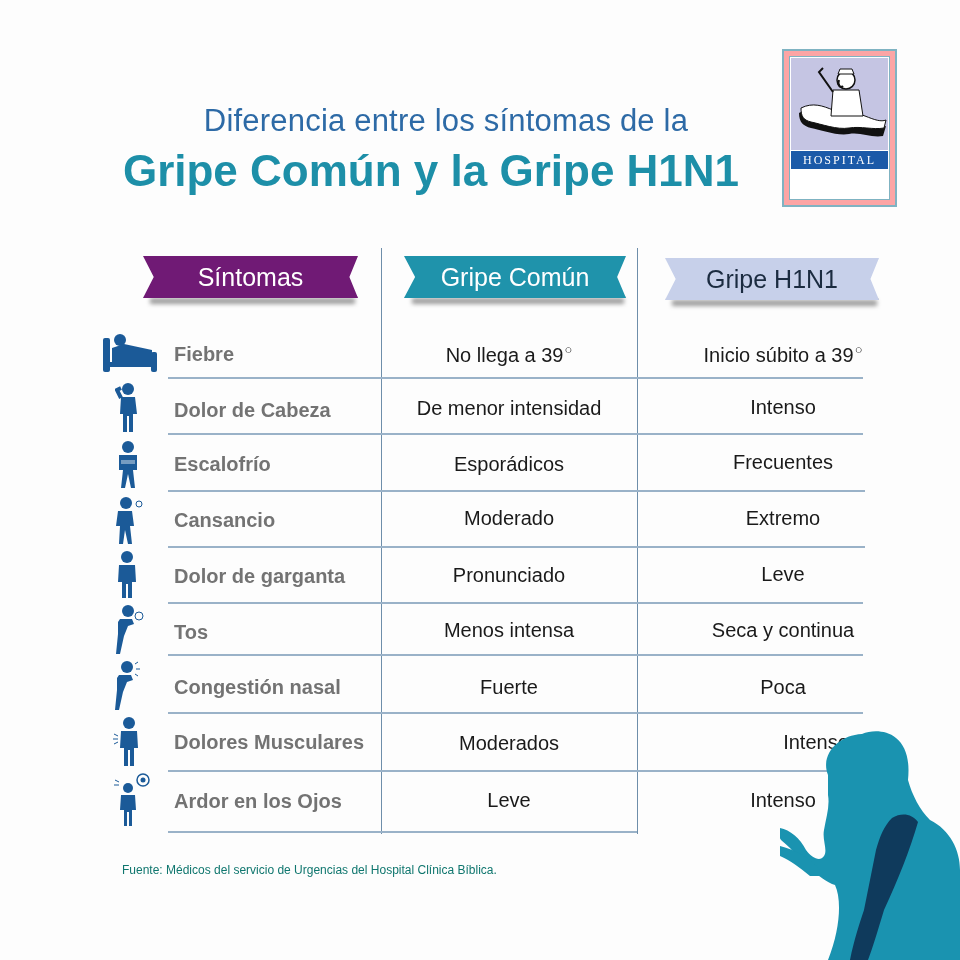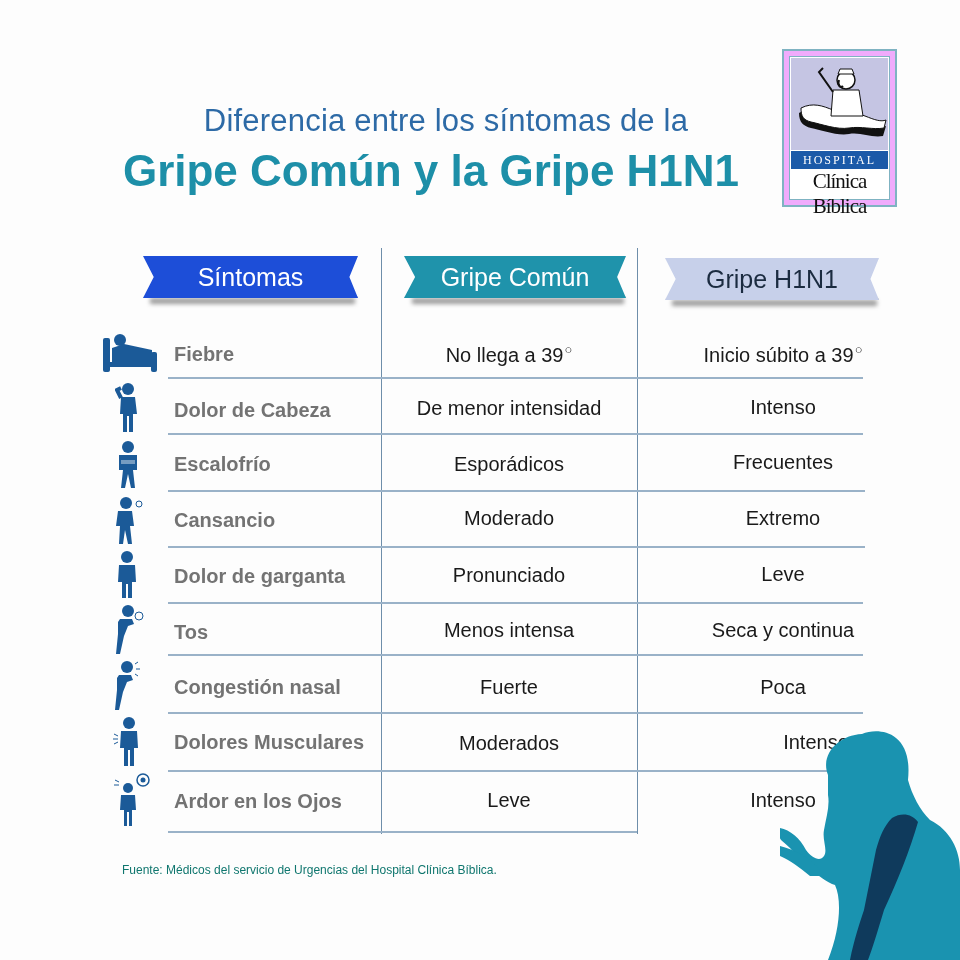--- a/index.html
+++ b/index.html
@@ -12,21 +12,21 @@
     position: absolute; left: 11px; width: 870px; top: 103px;
     text-align: center; font-size: 31px; color: #2d6aa6; letter-spacing: 0.2px;
   }
   .title-2 {
     position: absolute; left: 0; width: 862px; top: 146px;
     text-align: center; font-size: 44px; font-weight: bold; color: #1d8fa8;
   }
   
   .logo {
     position: absolute; left: 782px; top: 49px; width: 115px; height: 158px;
-    background: #f0abfc; border: 2px solid #7fb3c2; box-sizing: border-box;
+    background: #fca5a5; border: 2px solid #7fb3c2; box-sizing: border-box;
   }
   .logo-inner {
     position: absolute; left: 5px; top: 5px; right: 5px; bottom: 5px;
     border: 1px solid #7fb3c2; background: #ffffff;
   }
   .logo-art {
     position: absolute; left: 1px; top: 1px; right: 1px; height: 92px; background: #c5c5e3;
   }
   .logo-band {
     position: absolute; left: 1px; right: 1px; top: 94px; height: 18px; background: #1b5aa8;
@@ -36,21 +36,21 @@
   .logo-name {
     position: absolute; left: 0; right: 0; top: 112px;
     text-align: center; font-family: "Liberation Serif", serif; font-size: 21px; color: #111;
     letter-spacing: -1px;
   }
   
   .ribbon {
     position: absolute; height: 42px; line-height: 42px; text-align: center;
     font-size: 25px; box-shadow: 2px 5px 6px rgba(0,0,0,0.35);
   }
-  .ribbon-sym { left: 143px; top: 256px; width: 215px; background: #1d4ed8; color: #fff;
+  .ribbon-sym { left: 143px; top: 256px; width: 215px; background: #701a75; color: #fff;
     clip-path: polygon(0 0, 100% 0, 96% 50%, 100% 100%, 0 100%, 5% 50%); }
   .ribbon-gc { left: 404px; top: 256px; width: 222px; background: #1f93ab; color: #fff;
     clip-path: polygon(0 0, 100% 0, 96% 50%, 100% 100%, 0 100%, 5% 50%); }
   .ribbon-h1 { left: 665px; top: 258px; width: 214px; background: #c7d0ea; color: #1b2b40;
     clip-path: polygon(0 0, 100% 0, 96% 50%, 100% 100%, 0 100%, 5% 50%); }
   .ribbon-shadow { position: absolute; height: 6px; background: rgba(40,40,40,0.45); filter: blur(2px); }
   
   .vline { position: absolute; width: 1px; background: #6e8eaa; }
   .hline { position: absolute; height: 2px; background: #9ab2c8; }
   .sym {
@@ -81,21 +81,20 @@
         <path d="M8 55 C20 48 30 52 40 56 C52 62 62 58 72 62 C82 66 88 70 95 68 L92 78 C80 80 70 74 58 76 C46 78 30 72 20 70 C12 68 8 64 8 55Z" fill="#111"></path>
         <path d="M10 50 C22 44 32 48 42 52 C54 57 64 54 74 58 C84 62 90 64 95 62 L93 70 C82 72 70 68 58 70 C46 72 30 66 20 64 C12 62 10 58 10 50Z" fill="#fff" stroke="#111" stroke-width="1"></path>
         <circle cx="55" cy="22" r="9" fill="#fff" stroke="#111" stroke-width="1.5"></circle>
         <path d="M47 16 L63 16 L61 11 L49 11Z" fill="#fff" stroke="#111"></path>
         <path d="M48 22 C46 28 50 30 52 28" fill="none" stroke="#111" stroke-width="2"></path>
         <path d="M42 32 L68 32 L72 58 L40 58Z" fill="#fff" stroke="#111"></path>
         <path d="M42 34 L28 14 L32 10" fill="none" stroke="#111" stroke-width="2"></path>
       </svg>
     </div>
     <div class="logo-band">HOSPITAL</div>
-    <div class="logo-name">Clínica Bíblica</div>
   </div>
 </div>
 
 <div class="ribbon-shadow" style="left:150px; top:298px; width:205px;"></div>
 <div class="ribbon-shadow" style="left:412px; top:298px; width:212px;"></div>
 <div class="ribbon-shadow" style="left:672px; top:300px; width:205px;"></div>
 <div class="ribbon ribbon-sym">Síntomas</div>
 <div class="ribbon ribbon-gc">Gripe Común</div>
 <div class="ribbon ribbon-h1">Gripe H1N1</div>
 

